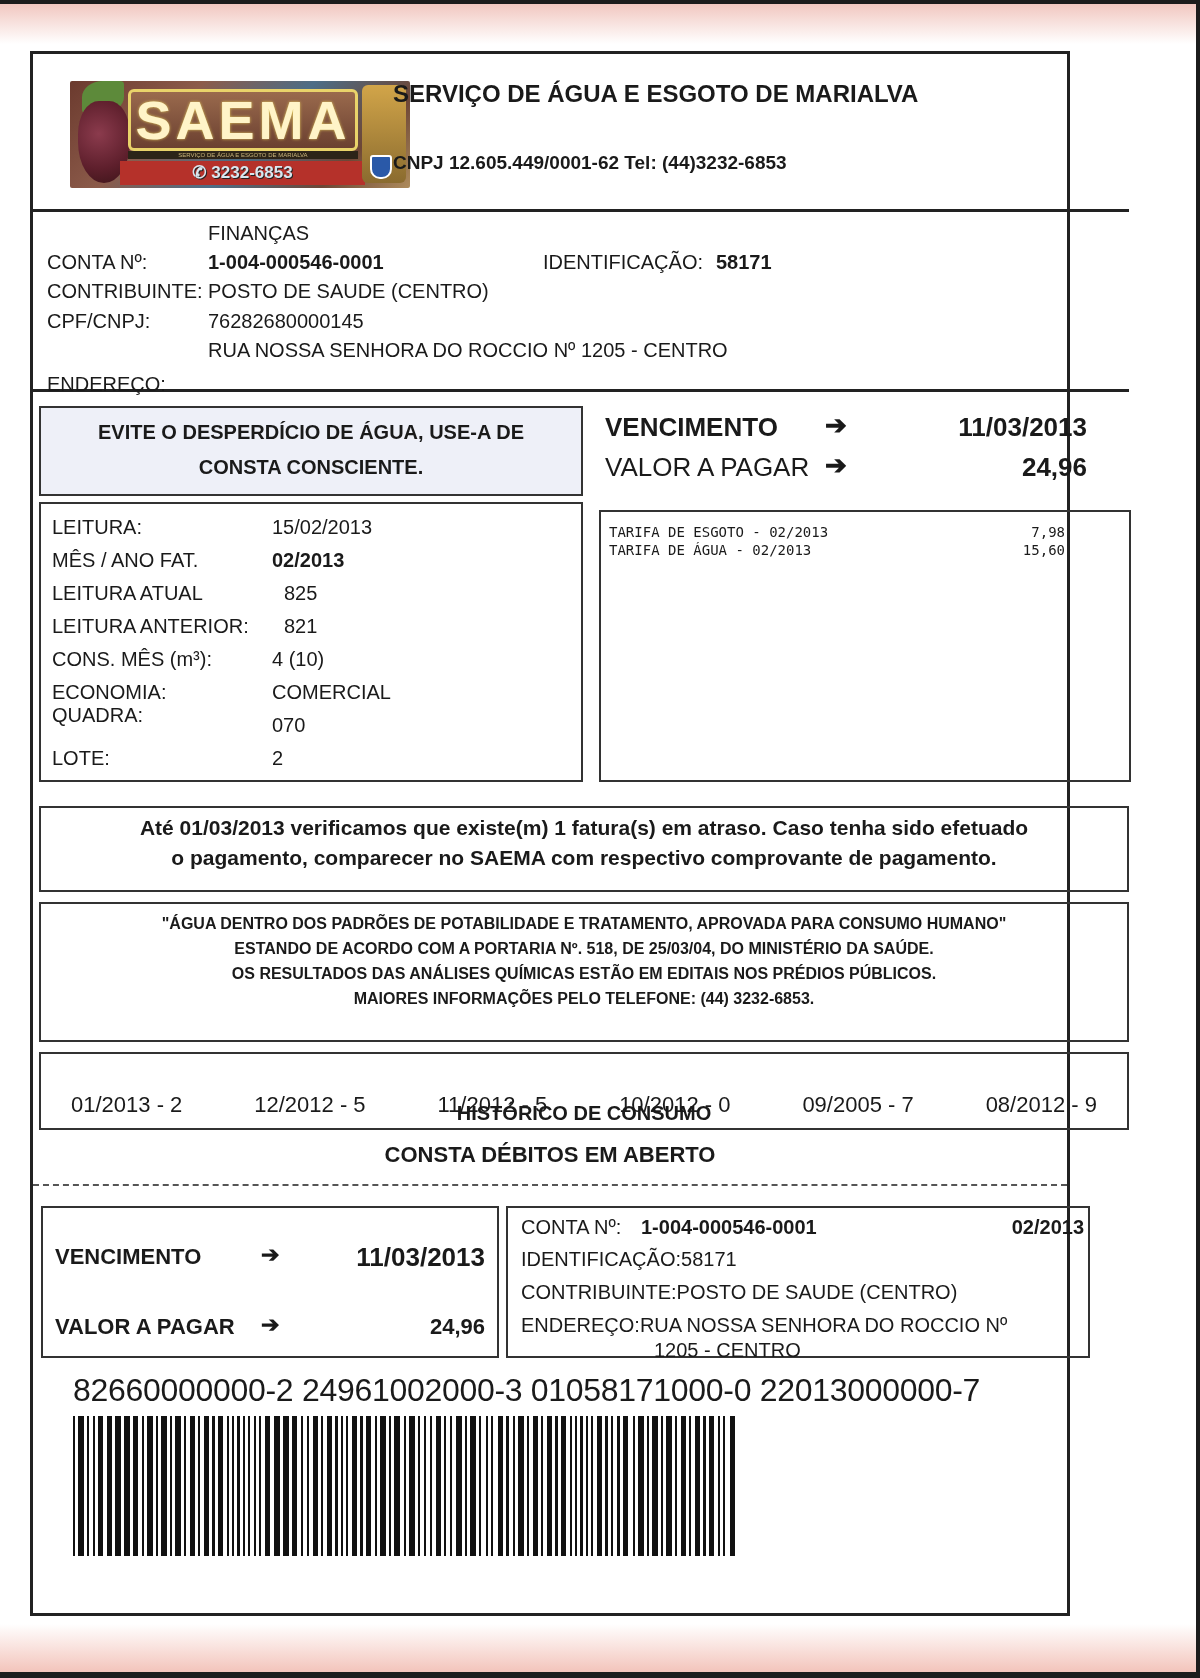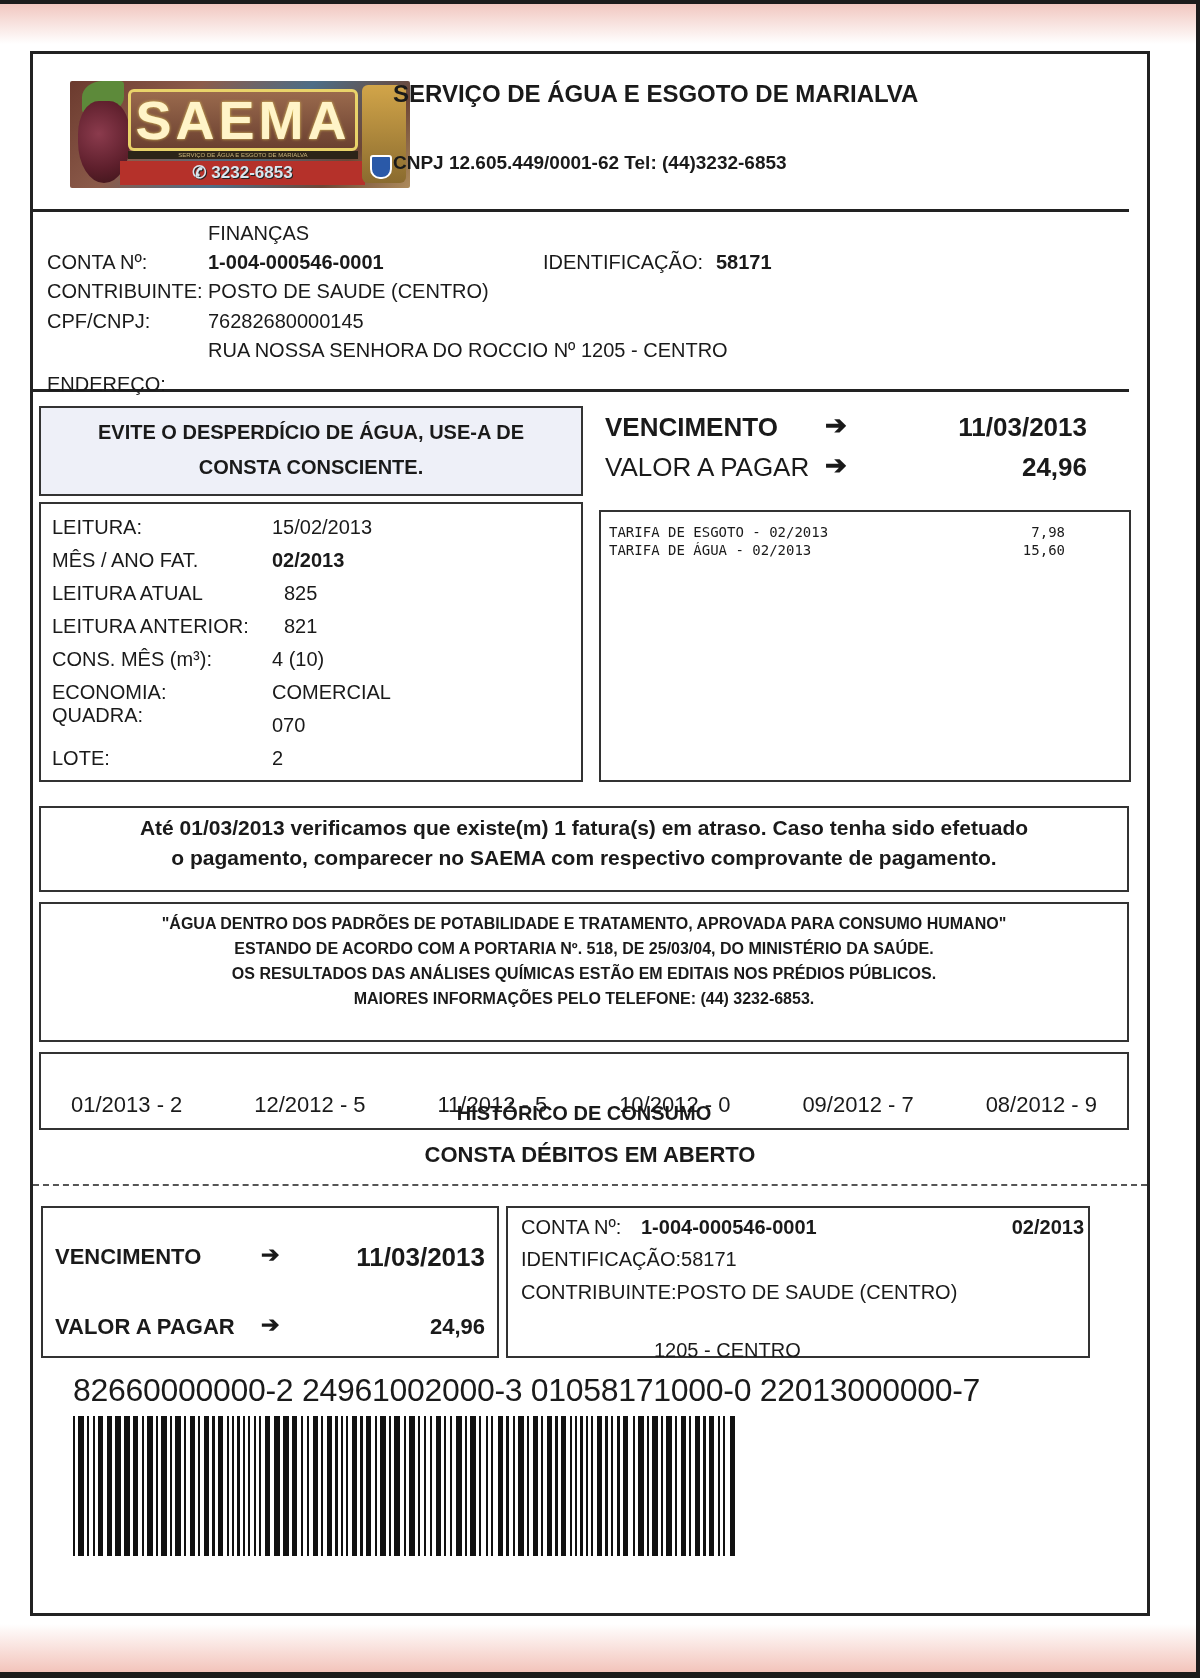--- a/index.html
+++ b/index.html
@@ -8,21 +8,21 @@
     background: #1c1c1c;
     font-family: "Liberation Sans", sans-serif;
     color: #1a1a1a;
     position: relative;
   }
   .sheet {
     position: absolute; left: 0; top: 4px; width: 1196px; height: 1668px;
     background: linear-gradient(to bottom, #f1c7c0 0px, #ffffff 40px, #ffffff 1620px, #f3c4bb 1668px);
   }
   .frame {
-    position: absolute; left: 30px; top: 47px; width: 1120px; height: 1565px;
+    position: absolute; left: 30px; top: 47px; width: 1040px; height: 1565px;
     border: 3px solid #222; background: #fff;
   }
   .abs { position: absolute; }
   .box { position: absolute; border: 2px solid #333; }
 
   
   .header { left: 0; top: 0; width: 1096px; height: 158px; border-bottom: 3px solid #222; }
   .logo {
     position: absolute; left: 37px; top: 27px; width: 340px; height: 107px;
     background: linear-gradient(135deg, #6b3a2e 0%, #8c5b4a 30%, #4d6d86 55%, #6d4636 80%, #ae8c5c 100%);
@@ -190,21 +190,21 @@
       <div>MAIORES INFORMAÇÕES PELO TELEFONE: (44) 3232-6853.</div>
     </div>
 
     <div class="box hist">
       <div class="title">HISTÓRICO DE CONSUMO</div>
       <div class="items">
         <span>01/2013 - 2</span>
         <span>12/2012 - 5</span>
         <span>11/2012 - 5</span>
         <span>10/2012 - 0</span>
-        <span>09/2012 - 7</span>
+        <span>09/2005 - 7</span>
         <span>08/2012 - 9</span>
       </div>
     </div>
 
     <div class="debits">CONSTA DÉBITOS EM ABERTO</div>
     <div class="dashed"></div>
 
     <div class="box stub-due">
       <div class="due-line" style="left:12px; top:36px; font-size:22px;">VENCIMENTO</div>
       <div class="arrow" style="left:218px; top:34px; font-size:22px;">➔</div>
@@ -213,20 +213,21 @@
       <div class="arrow" style="left:218px; top:104px; font-size:22px;">➔</div>
       <div class="due-line" style="right:12px; top:106px; font-size:22px;">24,96</div>
     </div>
 
     <div class="box stub-info">
       <div class="ln" style="top:8px;">CONTA Nº:</div>
       <div class="ln bold" style="top:8px; left:133px;">1-004-000546-0001</div>
       <div class="ln bold" style="top:8px; left:auto; right:4px;">02/2013</div>
       <div class="ln" style="top:40px;">IDENTIFICAÇÃO:58171</div>
       <div class="ln" style="top:73px;">CONTRIBUINTE:POSTO DE SAUDE (CENTRO)</div>
+      <div class="ln" style="top:106px;">ENDEREÇO:RUA NOSSA SENHORA DO ROCCIO Nº</div>
       <div class="ln" style="top:131px; left:146px;">1205 - CENTRO</div>
     </div>
 
     <div class="digitable">82660000000-2 24961002000-3 01058171000-0 22013000000-7</div>
     <div class="barcode" id="barcode">
         <span style="width: 2.18658px; margin-right: 3.27987px;"></span>
         <span style="width: 5.46645px; margin-right: 3.27987px;"></span>
         <span style="width: 2.18658px; margin-right: 3.27987px;"></span>
         <span style="width: 2.18658px; margin-right: 3.27987px;"></span>
         <span style="width: 5.46645px; margin-right: 3.27987px;"></span>

